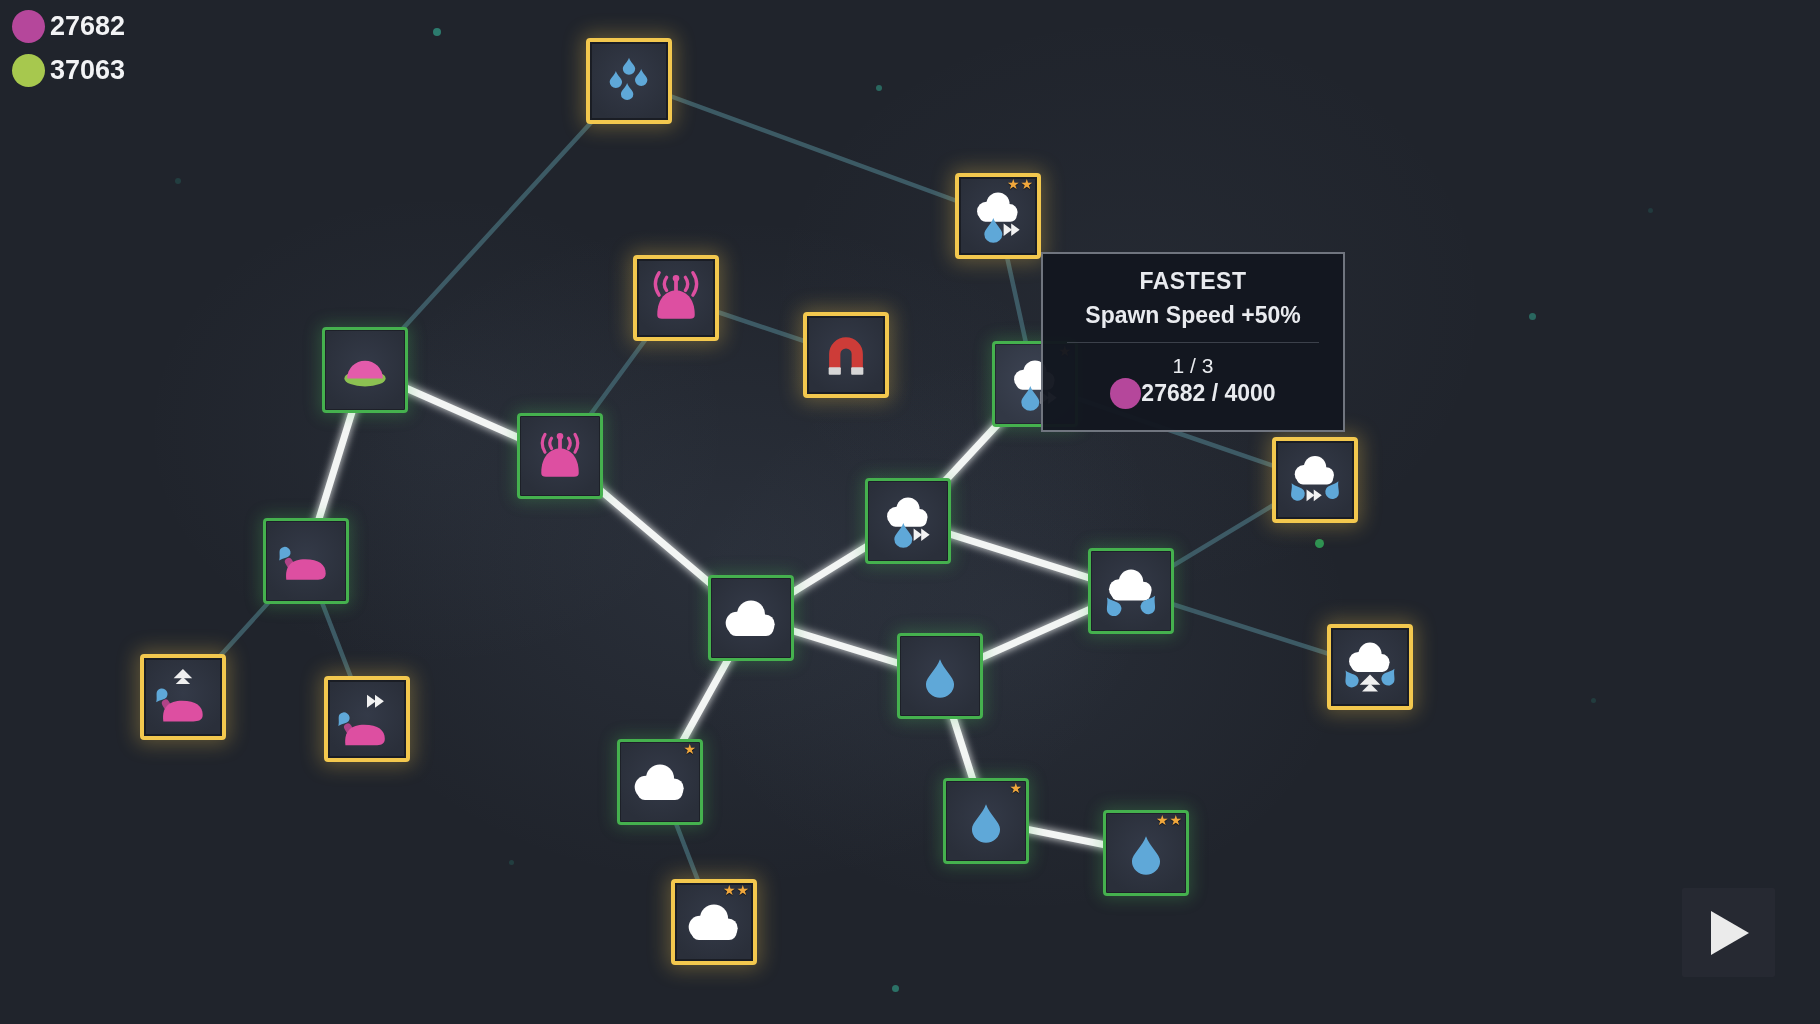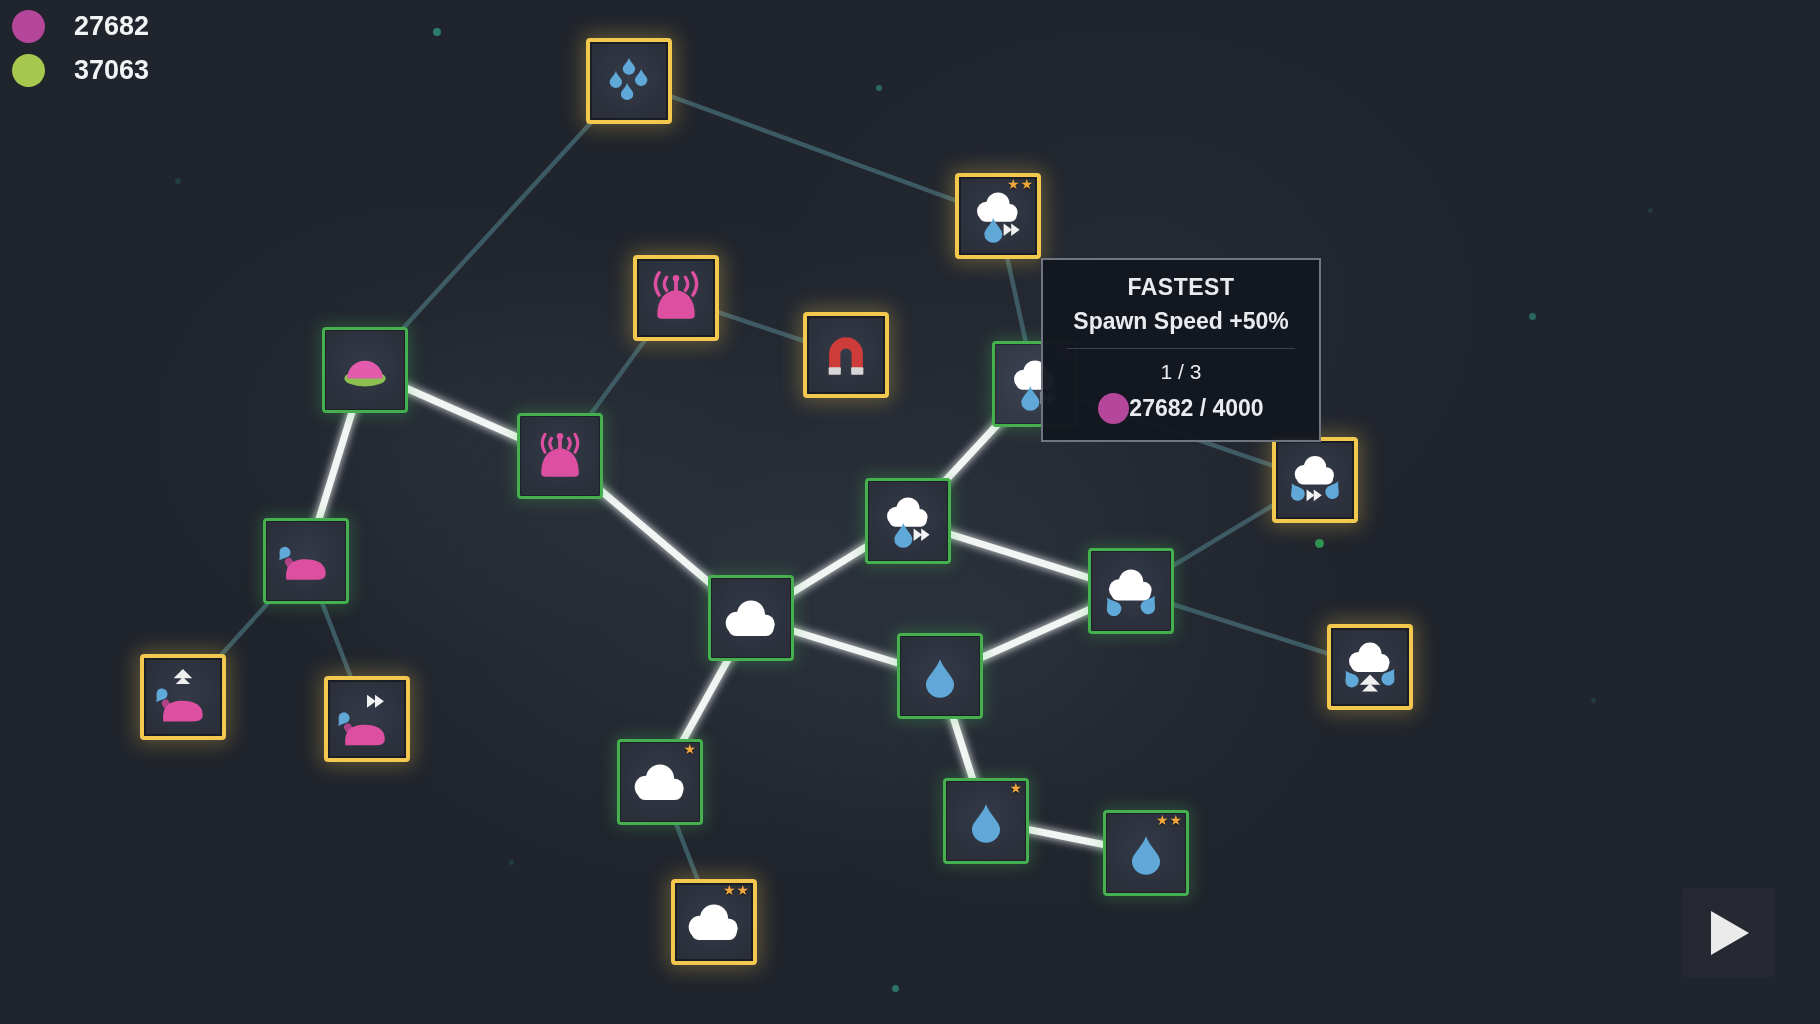--- a/index.html
+++ b/index.html
@@ -22,33 +22,33 @@
   }
   .node.yellow{border:4px solid #f3c84e;
     box-shadow:0 0 20px 4px rgba(243,200,78,.30), inset 0 0 0 2px rgba(0,0,0,.38);}
   .node.green{border:3px solid #45b14e;
     box-shadow:0 0 16px 3px rgba(80,200,96,.25), inset 0 0 0 1px rgba(0,0,0,.3);}
   .node.hovered{background:radial-gradient(circle at 50% 45%, #3d4454, #323845 78%);}
   .node svg{width:60px;height:60px;}
   .stars{position:absolute;top:0px;right:3px;font-size:14px;letter-spacing:1px;
     color:#f0a73c;line-height:1.1;text-shadow:0 1px 1px rgba(0,0,0,.6);}
   #counters{position:absolute;left:12px;top:10px;z-index:60;}
-  .counter{display:flex;align-items:center;gap:29px;margin-bottom:11px;}
+  .counter{display:flex;align-items:center;gap:5px;margin-bottom:11px;}
   .counter .dot{width:33px;height:33px;border-radius:50%;}
   .counter .val{font-size:27px;font-weight:bold;color:#f2f3f5;}
   #tooltip{
-    position:absolute;left:1041px;top:258px;width:280px;min-height:180px;z-index:50;
+    position:absolute;left:1041px;top:252px;width:304px;min-height:180px;z-index:50;
     background:rgba(19,23,32,0.97);border:2px solid #70757f;box-sizing:border-box;
     text-align:center;color:#e9ebef;padding:14px 8px 16px 8px;
   }
   .tt-title{font-size:23px;font-weight:bold;letter-spacing:.5px;}
   .tt-effect{font-size:23px;font-weight:600;margin-top:7px;}
   .tt-hr{border:none;border-top:1px solid #3c414b;margin:13px 16px 11px 16px;}
   .tt-level{font-size:21px;font-weight:normal;}
-  .tt-costrow{display:flex;align-items:center;justify-content:center;gap:0;margin-top:9px;}
+  .tt-costrow{display:flex;align-items:center;justify-content:center;gap:0;margin-top:0;}
   .tt-coin{width:31px;height:31px;border-radius:50%;}
   .tt-cost{font-size:23px;font-weight:bold;}
   #play-btn{
     position:absolute;left:1682px;top:888px;width:93px;height:89px;z-index:60;
     background:#262932;border-radius:2px;display:flex;align-items:center;justify-content:center;
     cursor:pointer;
   }
 </style>
 </head>
 <body>

